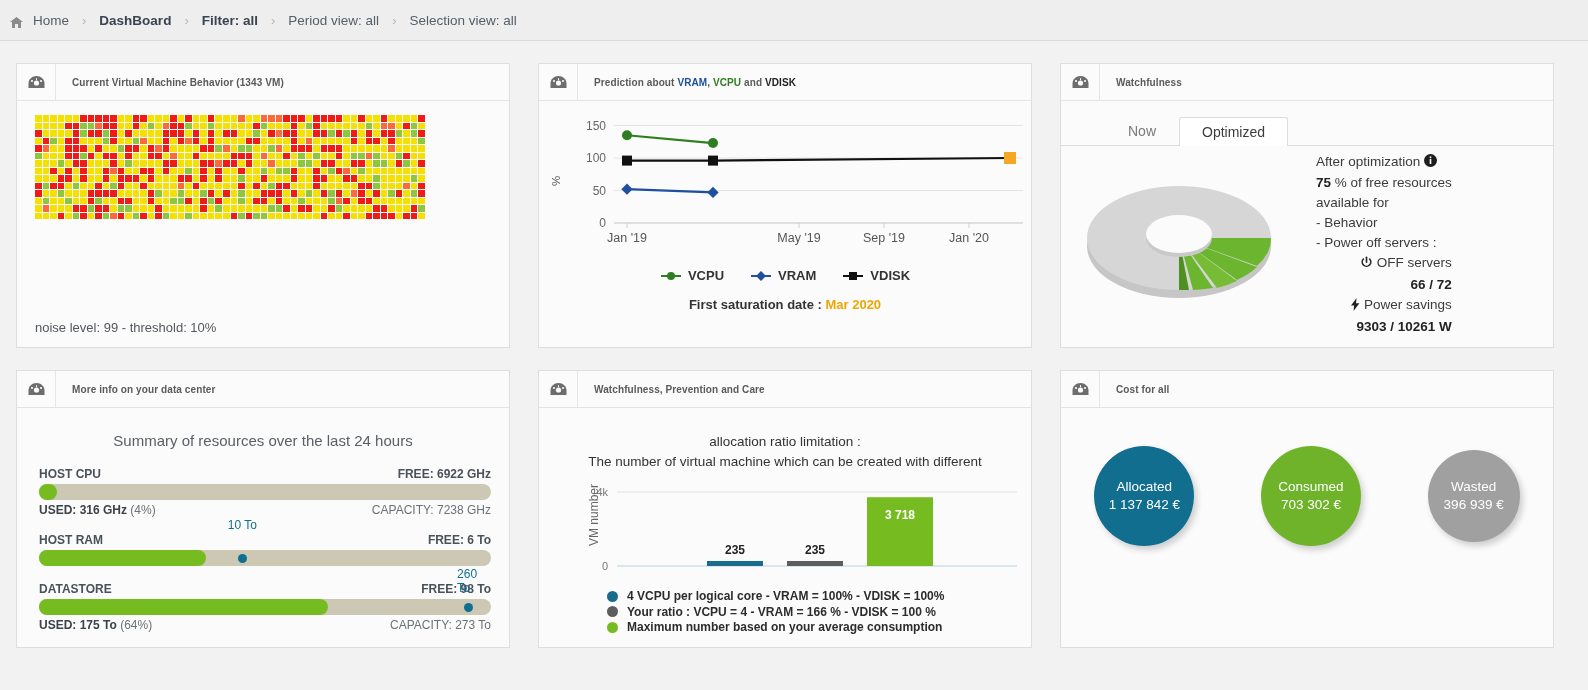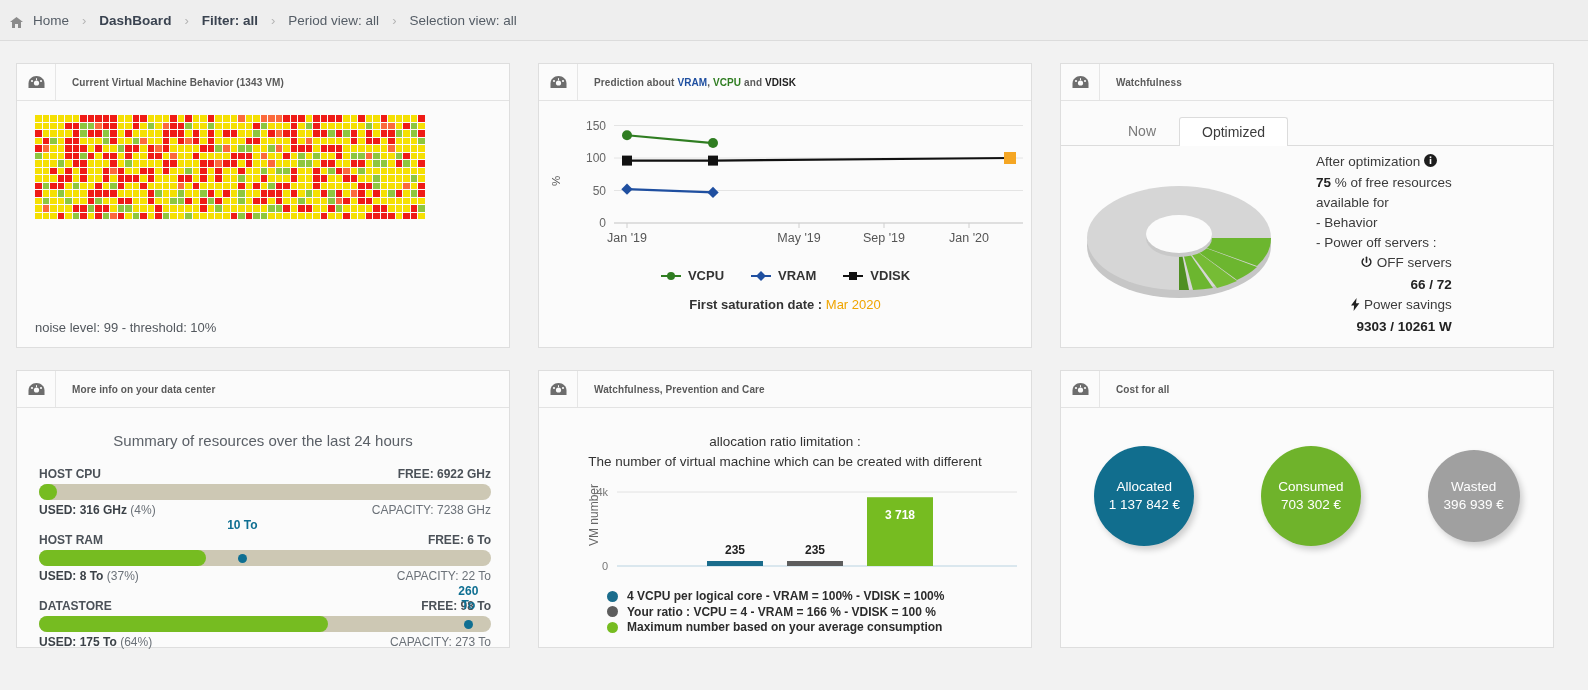--- a/index.html
+++ b/index.html
@@ -96,21 +96,21 @@
   }
   .legend-row{
     display:flex;justify-content:center;gap:26px;
     margin-top:2px;font-size:13px;color:#333;font-weight:bold;
   }
   .legend-row .lg{display:flex;align-items:center;gap:6px;}
   .sat{
     text-align:center;margin-top:14px;
     font-size:13px;font-weight:bold;color:#333;
   }
-  .sat b{color:#f0a500;font-weight:normal;}
+  .sat b{color:#f0a500;font-weight:bold;}
 
   
   .tabs{display:flex;align-items:flex-end;padding-left:44px;height:30px;margin-top:14px;
         border-bottom:1px solid #dcdcdc;position:relative;}
   .tab{
     padding:6px 22px 6px 22px;font-size:14px;color:#7a7a7a;cursor:pointer;
     border:1px solid transparent;border-bottom:none;background:transparent;
   }
   .tab.active{
     background:#fff;border-color:#dcdcdc;color:#3c3c3c;
@@ -137,23 +137,22 @@
     height:16px;background:#cdc8b4;border-radius:8px;margin:3px 0 3px 0;position:relative;
   }
   .bar-fill{height:100%;background:#76bc21;border-radius:8px;}
   .bar-bot{display:flex;justify-content:space-between;font-size:12px;color:#6b7178;}
   .bar-bot b{color:#3c4248;}
   .marker{
     position:absolute;width:9px;height:9px;border-radius:50%;
     background:#0f6f92;top:4px;
   }
   .marker-lbl{
-    position:absolute;font-size:12px;font-weight:bold;color:#0f6f92;top:-15px;
+    position:absolute;font-size:12px;font-weight:normal;color:#0f6f92;top:-15px;
     transform:translateX(-50%);
-    text-align:center;
   }
 
   
   .vm-intro{
     text-align:center;font-size:13.5px;color:#333;line-height:20px;padding:24px 44px 0 44px;
   }
   .vmchart{position:relative;height:105px;margin-top:6px;}
   .vm-ylbl{
     position:absolute;left:24px;top:30px;font-size:12px;color:#666;
     transform:rotate(-90deg);
@@ -1131,24 +1130,20 @@
           <div class="bar-block">
             <div class="bar-top">
               <span>HOST RAM</span>
               <span class="marker-lbl" style="left:45%">10 To</span>
               <span>FREE: 6 To</span>
             </div>
             <div class="bar-track">
               <div class="bar-fill" style="width:37%"></div>
               <span class="marker" style="left:calc(45% - 4px)"></span>
             </div>
-            <div class="bar-bot">
-              <span><b>USED: 8 To</b> (37%)</span>
-              <span>CAPACITY: 22 To</span>
-            </div>
           </div>
           <div class="bar-block">
             <div class="bar-top">
               <span>DATASTORE</span>
               <span class="marker-lbl" style="left:95%">260 To</span>
               <span>FREE: 98 To</span>
             </div>
             <div class="bar-track">
               <div class="bar-fill" style="width:64%"></div>
               <span class="marker" style="left:calc(95% - 4px)"></span>

